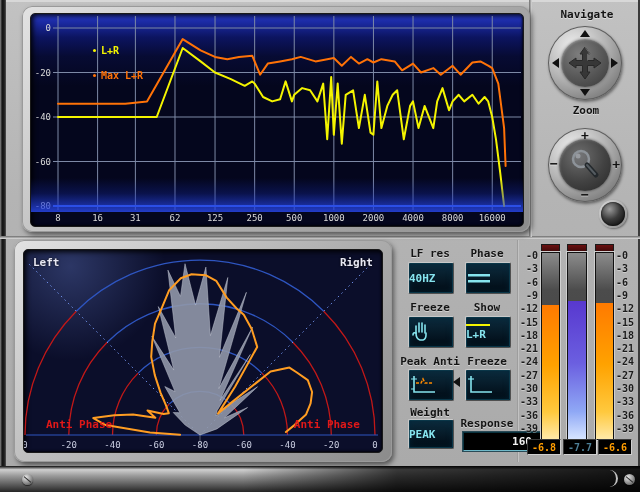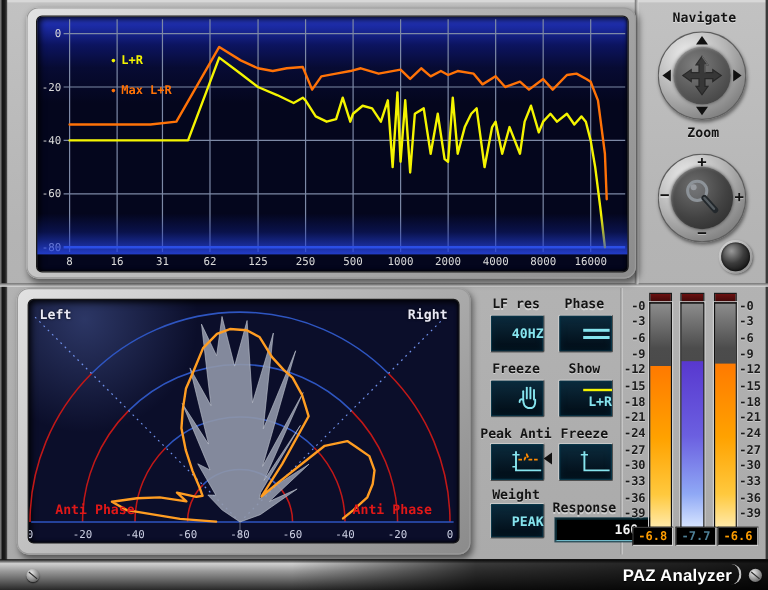--- a/index.html
+++ b/index.html
@@ -44,21 +44,21 @@
   #reset-btn-outer{position:absolute;left:599px;top:200px;width:28px;height:28px;border-radius:50%;
      background:linear-gradient(135deg,#d8d8d8,#8a8a8a);box-shadow:1px 1px 2px rgba(0,0,0,0.4);}
   #reset-btn{position:absolute;left:2px;top:2px;width:24px;height:24px;border-radius:50%;
      background:radial-gradient(circle at 36% 30%, #9a9a9a, #3c3c3c 45%, #151515 80%);box-shadow:inset 0 0 2px #000;}
 
   
   .ctl-label{position:absolute;color:#141414;font:bold 11px "DejaVu Sans Mono",monospace;text-shadow:0 1px 0 rgba(255,255,255,0.45);text-align:center;width:90px;}
   .ctl-btn{position:absolute;width:44px;height:30px;background:linear-gradient(to bottom,#0c2c3e,#041420 70%,#020d16);
      border:1px solid;border-color:#c9c9c9 #4f4f4f #4f4f4f #c9c9c9;border-radius:2px;
      box-shadow:inset 0 0 0 1px #0a3648, inset 0 0 6px rgba(0,40,60,0.8);
-     display:flex;align-items:flex-end;justify-content:center;flex-direction:column;cursor:pointer;}
+     display:flex;align-items:flex-start;justify-content:center;flex-direction:column;cursor:pointer;}
   .ctl-btn .txt{color:#86e4ee;font:bold 11px "DejaVu Sans Mono",monospace;letter-spacing:0;}
   #show-line{width:24px;height:2px;background:#f4f400;margin-bottom:2px;}
   #resp-box{position:absolute;left:463px;top:432px;width:46px;height:17px;background:#000;
      border:1px solid;border-color:#09323e #6fb9c9 #6fb9c9 #09323e;box-shadow:0 0 0 1px #2a4a56;
      display:flex;align-items:center;justify-content:center;cursor:pointer;padding-left:35px;}
   #resp-box .txt{color:#f2f2f2;font:bold 11px "DejaVu Sans Mono",monospace;}
   #peak-clear-arrow{position:absolute;left:453px;top:377px;width:0;height:0;border-top:5px solid transparent;border-bottom:5px solid transparent;border-right:7px solid #111;}
 
   
   .meter-scale-label{position:absolute;width:20px;color:#1c1c1c;font:bold 10px "DejaVu Sans Mono",monospace;text-align:right;text-shadow:0 1px 0 rgba(255,255,255,0.35);}
@@ -325,17 +325,16 @@
     <div class="fill orange" id="fill-2" style="height: 136px;"></div>
   </div>
 
   <div class="readout orange" style="left:527px;">-6.8</div>
   <div class="readout blue" style="left:563px;">-7.7</div>
   <div class="readout orange" style="left:598px;">-6.6</div>
 
   <div id="bottom-bar">
     <div class="dark-right"></div>
     <div class="screw" style="left:22px;top:8px;"></div>
-    <div id="plugin-title">PAZ Analyzer</div>
     <div id="title-cap"></div>
     <div class="screw" style="right:5px;top:8px;"></div>
   </div>
 </div>
 
 </body></html>

